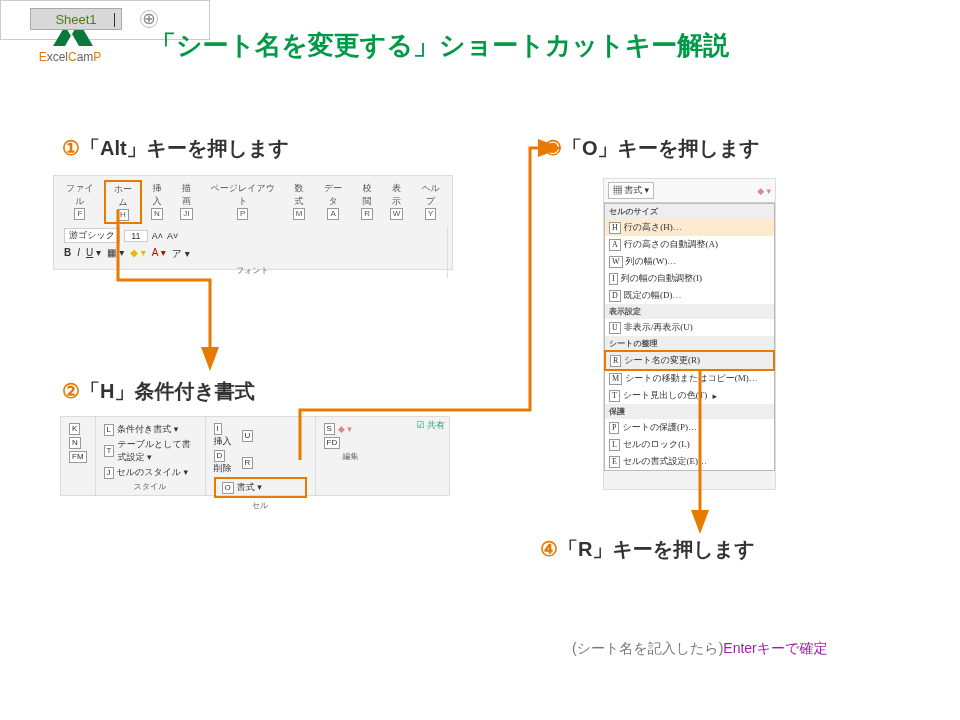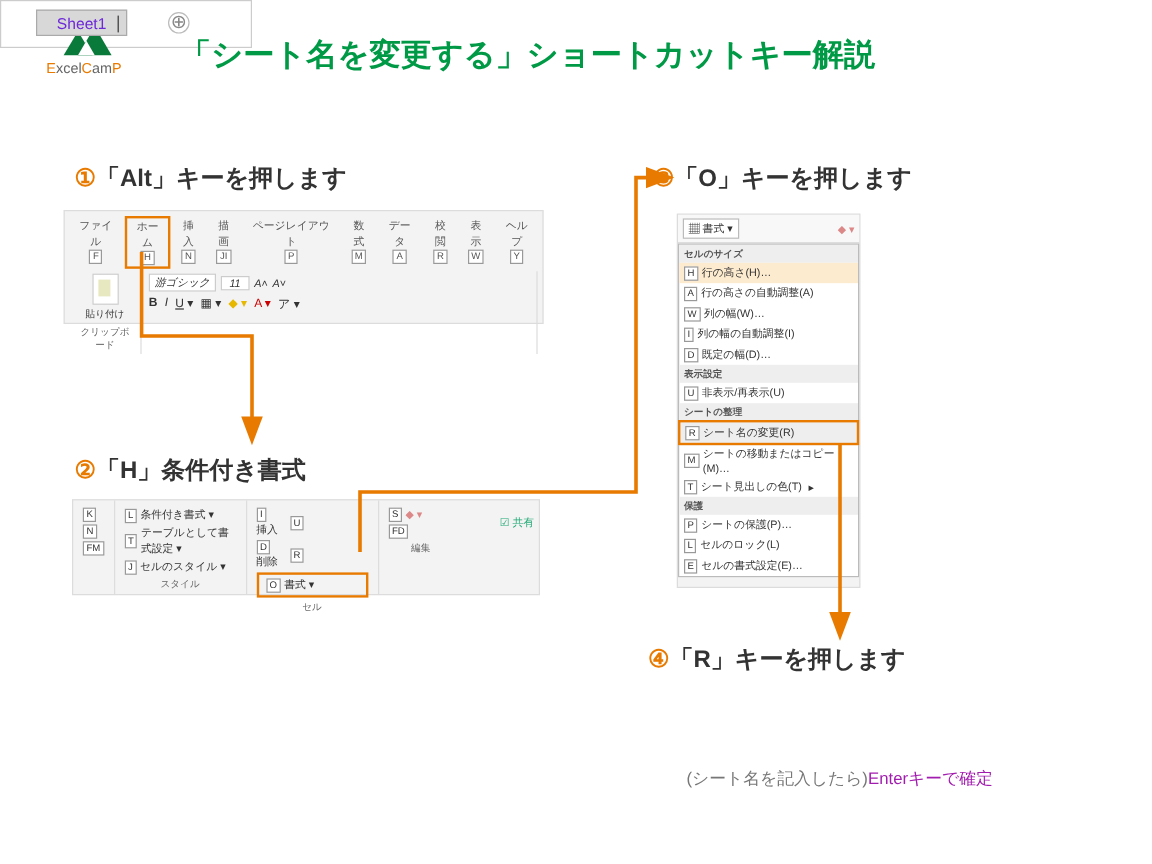--- a/index.html
+++ b/index.html
@@ -19,61 +19,61 @@
   .title { position:absolute; left:150px; top:28px; font-size:26px; font-weight:bold; color:#009a46; }
   .step-head { font-size:20px; color:#e87a00; font-weight:bold; }
   .step-head .jp { color:#333; }
   .step1 { position:absolute; left:62px; top:135px; }
   .step2 { position:absolute; left:62px; top:378px; }
   .step3 { position:absolute; left:544px; top:135px; }
   .step4 { position:absolute; left:540px; top:536px; }
   .shot { background:#f3f3f3; border:1px solid #dcdcdc; position:absolute; }
   .shot1 { left:53px; top:175px; width:400px; height:95px; }
   .shot2 { left:60px; top:416px; width:390px; height:80px; }
-  .shot3 { left:564px; top:178px; width:153px; height:312px; }
+  .shot3 { left:603px; top:178px; width:173px; height:312px;font-family:Liberation Serif, serif; }
   .shot4 { left:563px; top:574px; width:210px; height:40px; background:#fff; border:1px solid #ccc; }
 
   
   .tabs { display:flex; font-size:9px; padding:4px 2px 0 2px; }
   .tab { padding:2px 6px 0 6px; text-align:center; color:#555; }
   .tab .k { border:1px solid #999; background:#fff; font-size:8px; padding:0 2px; display:inline-block; line-height:10px; }
   .tab.home { border:2px solid #e87a00; padding:1px 4px; }
   .ribbon-body { display:flex; font-size:9px; padding:2px 4px; }
   .grp { border-right:1px solid #ddd; padding:2px 6px; text-align:center; }
   .grp .lbl { font-size:8px; color:#666; margin-top:4px; }
   .paste { width:60px; }
   .paste .big { width:22px; height:26px; background:#fff; border:1px solid #ccc; margin:0 auto 2px auto; position:relative; }
   .paste .big::after{ content:""; position:absolute; left:4px; top:4px; width:10px; height:14px; background:#e8e8c0; }
   .fontgrp { flex:1; }
   .fontrow { display:flex; gap:4px; align-items:center; justify-content:flex-start; }
   .fontrow .sel { border:1px solid #ccc; background:#fff; padding:0 4px; font-size:9px; }
-  .fontrow span { font-size:9px;font-style:italic; }
+  .fontrow span { font-size:9px; }
   .fontrow2 { display:flex; gap:6px; margin-top:4px; justify-content:flex-start; }
   .fontrow2 span { font-size:10px; }
 
   
   .s2 { display:flex; font-size:9px; position:relative; height:100%; }
   .s2col { padding:4px 8px; border-right:1px solid #ddd; }
   .s2col .line { display:flex; align-items:center; gap:3px; margin:2px 0; }
   .key { border:1px solid #999; background:#fff; font-size:8px; padding:0 2px; line-height:10px; display:inline-block; }
   .s2col .lbl { font-size:8px; color:#666; text-align:center; margin-top:2px; }
-  .share { position:absolute; right:4px; top:12px; font-size:9px; color:#2a7; }
+  .share { position:absolute; right:4px; top:2px; font-size:9px; color:#2a7; }
   .fmtbox { border:2px solid #e87a00; padding:2px 6px; display:flex; align-items:center; gap:3px; }
 
   
   .s3-top { display:flex; border-bottom:1px solid #ccc; padding:3px 4px; font-size:9px; align-items:center; justify-content:space-between; background:#f8f8f8; }
   .s3-top .fmt { border:1px solid #bbb; background:#fff; padding:1px 4px; }
   .menu { background:#fff; border:1px solid #bbb; font-size:9px; }
   .mhead { background:#eee; padding:2px 4px; font-weight:bold; color:#555; font-size:8px; }
   .mitem { padding:2px 4px 2px 4px; display:flex; align-items:center; gap:3px; }
   .mitem.hl { background:#eee; border:2px solid #e87a00; margin:-1px; }
   .mitem.hl2 { background:#fdebd0; }
 
   
-  .sheet-tab { position:absolute; left:30px; top:8px; width:76px; height:22px; background:#d8d8d8; border:1px solid #aaa; text-align:center; font-size:13px; line-height:22px; color:#6d28d9; }
+  .sheet-tab { position:absolute; left:30px; top:8px; width:92px; height:22px; background:#d8d8d8; border:1px solid #aaa; text-align:center; font-size:13px; line-height:22px; color:#4d7c0f; }
   .sheet-tab::after{ content:""; position:absolute; right:6px; top:4px; width:1px; height:14px; background:#333; }
   .plus { position:absolute; left:140px; top:10px; font-size:16px; color:#888; border:1px solid #bbb; border-radius:50%; width:18px; height:18px; line-height:16px; text-align:center; }
   .note { position:absolute; left:548px; top:640px; font-size:14px; }
   .note .g { color:#777;margin-left:24px; }
   .note .o { color:#a21caf; font-weight:normal; }
 
   svg.arrow { position:absolute; pointer-events:none; }
 
 </style>
 </head>
@@ -102,41 +102,37 @@
     <div class="tab"><span>挿入</span><br><span class="k">N</span></div>
     <div class="tab"><span>描画</span><br><span class="k">JI</span></div>
     <div class="tab"><span>ページレイアウト</span><br><span class="k">P</span></div>
     <div class="tab"><span>数式</span><br><span class="k">M</span></div>
     <div class="tab"><span>データ</span><br><span class="k">A</span></div>
     <div class="tab"><span>校閲</span><br><span class="k">R</span></div>
     <div class="tab"><span>表示</span><br><span class="k">W</span></div>
     <div class="tab"><span>ヘルプ</span><br><span class="k">Y</span></div>
   </div>
   <div class="ribbon-body">
-    <div class="grp paste">
-      <div class="big"></div>
-      <div style="font-size:8px">貼り付け</div>
-      <div class="lbl">クリップボード</div>
-    </div>
     <div class="grp fontgrp">
       <div class="fontrow">
         <span class="sel">游ゴシック</span>
         <span class="sel" style="width:24px">11</span>
         <span>A˄</span>
         <span>A˅</span>
       </div>
       <div class="fontrow2">
         <span><b>B</b></span>
         <span><i>I</i></span>
         <span><u>U</u> ▾</span>
         <span>▦ ▾</span>
         <span style="color:#e6b800">◆ ▾</span>
         <span style="color:#c00">A ▾</span>
         <span>ア ▾</span>
       </div>
+      <div class="lbl">フォント</div>
     </div>
   </div>
 </div>
 
 <div class="shot shot2">
   <div class="s2">
     <span class="share">☑ <span>共有</span></span>
     <div class="s2col">
       <div class="line">
           <span class="key">K</span>

